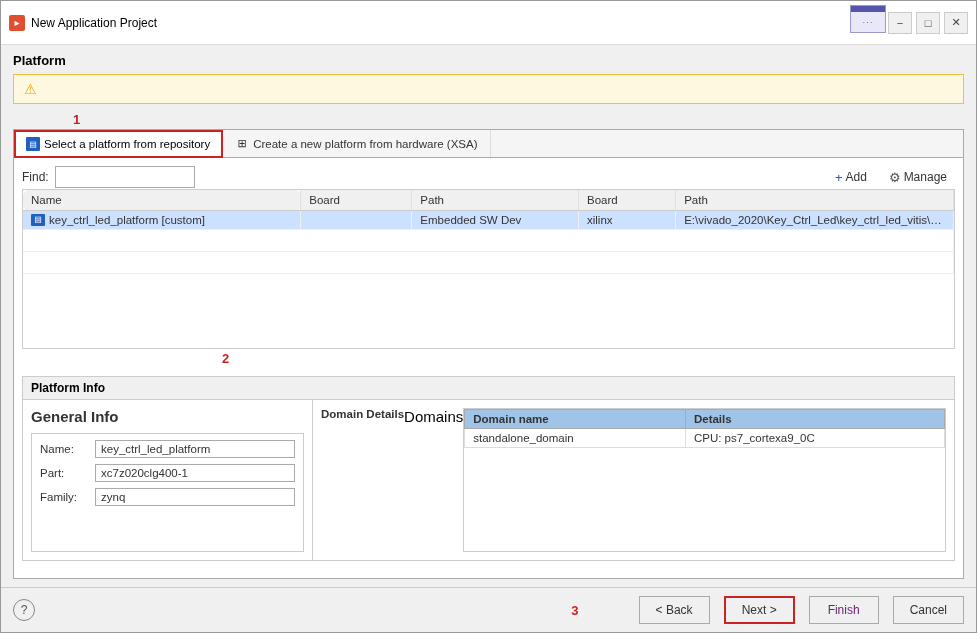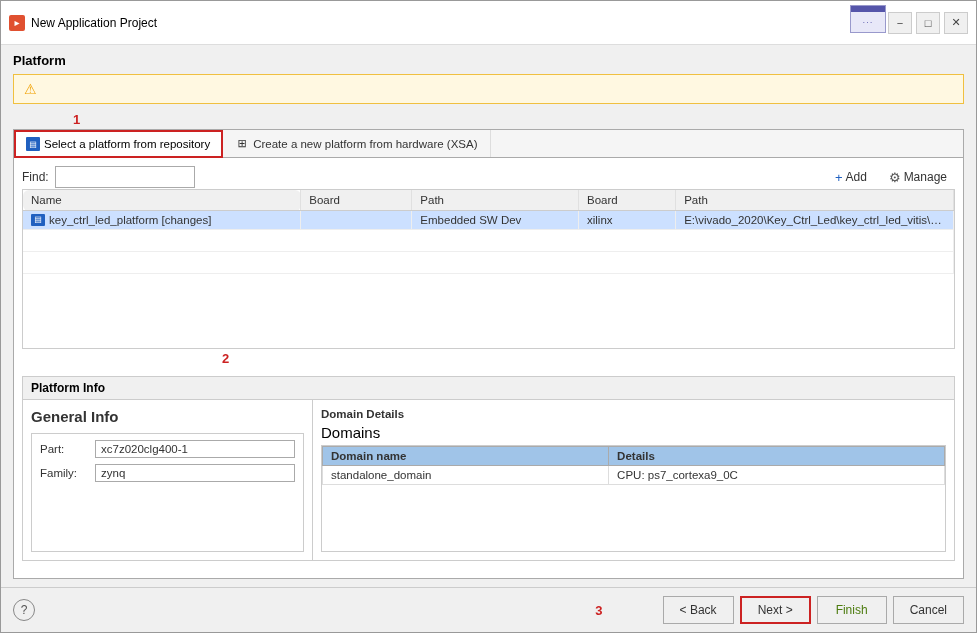--- a/index.html
+++ b/index.html
@@ -55,33 +55,33 @@
     .info-panel-title { font-weight: bold; font-size: 15px; margin-bottom: 8px; color: #333; }
     .info-panel-inner { border: 1px solid #ccc; padding: 6px 8px; flex: 1; overflow: auto; }
     .info-row { display: flex; align-items: center; margin-bottom: 6px; font-size: 11.5px; }
     .info-key { width: 55px; flex-shrink: 0; color: #333; }
     .info-val { border: 1px solid #aaa; padding: 2px 5px; flex: 1; font-size: 11.5px; background: #fff; color: #333; }
     
     .accel-panel { border-right: 1px solid #ccc; padding: 8px; display: flex; flex-direction: column; flex: 1; overflow: hidden; }
     .accel-panel-title { font-weight: bold; font-size: 11.5px; margin-bottom: 8px; color: #333; }
     .accel-panel-inner { border: 1px solid #ccc; padding: 6px 8px; flex: 1; overflow: auto; font-size: 11.5px; color: #555; }
     
-    .domain-panel { padding: 8px; display: flex; flex-direction: column; flex: 1; overflow: hidden; }
+    .domain-panel { padding: 8px; display: flex; flex-direction: row; flex: 1; overflow: hidden; }
     .domain-panel-title { font-weight: bold; font-size: 11.5px; margin-bottom: 4px; color: #333; }
     .domain-panel-inner { border: 1px solid #ccc; flex: 1; overflow: auto; }
     .domain-table { width: 100%; border-collapse: collapse; font-size: 11.5px; }
     .domain-table th { background: #a0c4e8; padding: 3px 8px; border: 1px solid #aaa; text-align: left; font-weight: bold; font-size: 11.5px; }
     .domain-table td { padding: 3px 8px; border: 1px solid #ddd; font-size: 11.5px; }
     
     .bottom-bar { background: #f0f0f0; border-top: 1px solid #ccc; padding: 8px 12px; display: flex; align-items: center; flex-shrink: 0; }
     .help-btn { width: 22px; height: 22px; border-radius: 50%; border: 1px solid #888; background: #f0f0f0; cursor: pointer; display: flex; align-items: center; justify-content: center; font-size: 12px; color: #555; }
     .btn-spacer { flex: 1; }
-    .bottom-buttons { display: flex; gap: 6px; }
+    .bottom-buttons { display: flex; gap: 14px; }
     .bottom-btn { padding: 5px 16px; border: 1px solid #aaa; background: #f0f0f0; cursor: pointer; font-size: 12px; color: #333; min-width: 70px; }
-    .bottom-btn.disabled { color: #4d7c0f; cursor: default; }
+    .bottom-btn.disabled { color: #701a75; cursor: default; }
     .bottom-btn.primary { border: 2px solid #cc2222; }
     
     .red-border { outline: 2px solid #cc2222; outline-offset: -2px; }
     
     .step-label { color: #cc2222; font-weight: bold; font-size: 13px; }
     .window-preview { width: 36px; height: 28px; background: #e8e8ff; border: 1px solid #9999cc; display: flex; flex-direction: column; overflow: hidden; }
     .wp-titlebar { height: 6px; background: #5555aa; }
     .wp-body { flex: 1; background: #e8e8f8; display: flex; align-items: center; justify-content: center; }
     .wp-dots { color: #5555aa; font-size: 8px; letter-spacing: 1px; }
   </style>
@@ -159,21 +159,21 @@
                 <th style="min-width:120px;">Path</th>
                 <th style="min-width:70px;">Board</th>
                 <th style="min-width:200px;">Path</th>
               </tr>
             </thead>
             <tbody>
               <tr class="selected">
                 <td>
                   <div class="platform-cell">
                     <span class="platform-icon">▤</span>
-                    <span>key_ctrl_led_platform [changes]</span>
+                    <span>key_ctrl_led_platform [custom]</span>
                   </div>
                 </td>
                 <td></td>
                 <td>Embedded SW Dev</td>
                 <td>xilinx</td>
                 <td style="white-space:nowrap; overflow:hidden; text-overflow:ellipsis; max-width:200px;">E:\vivado_2020\Key_Ctrl_Led\key_ctrl_led_vitis\key_ctrl_led_p</td>
               </tr>
               <tr>
                   <td colspan="5" style="height:22px;"></td>
                 </tr>
@@ -188,20 +188,24 @@
           <span class="step-label">2</span>
         </div>
 
         <div class="platform-info">
           <div class="platform-info-title">Platform Info</div>
           <div class="platform-info-body">
 
             <div class="info-panel">
               <div class="info-panel-title">General Info</div>
               <div class="info-panel-inner">
+                <div class="info-row">
+                  <span class="info-key">Name:</span>
+                  <span class="info-val">key_ctrl_led_platform</span>
+                </div>
                 <div class="info-row">
                   <span class="info-key">Part:</span>
                   <span class="info-val">xc7z020clg400-1</span>
                 </div>
                 <div class="info-row">
                   <span class="info-key">Family:</span>
                   <span class="info-val">zynq</span>
                 </div>
               </div>
             </div>

